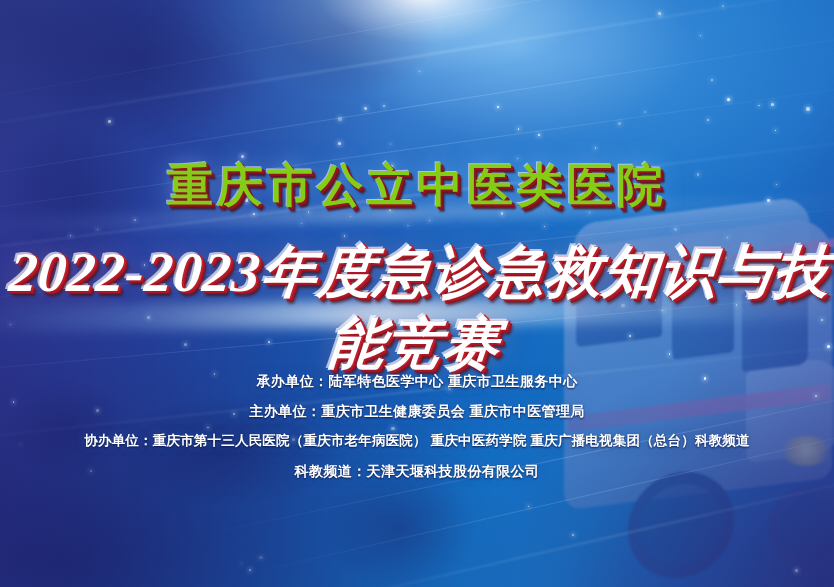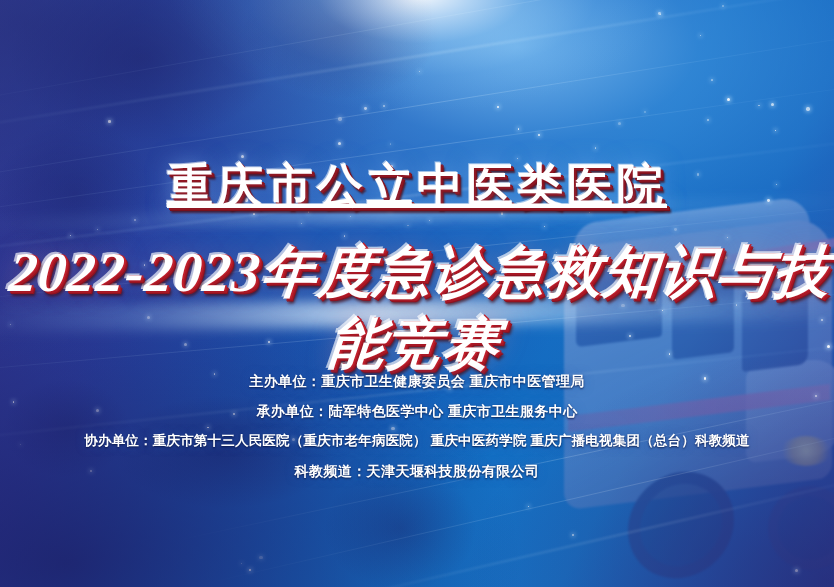--- a/index.html
+++ b/index.html
@@ -214,29 +214,28 @@
   }
 
   .main-title {
     position: absolute;
     left: 0; right: 0;
     top: 158px;
     font-size: 46px;
     line-height: 56px;
     font-weight: 700;
     letter-spacing: 4px;
-    color: #ffffff;
+    color: #84cc16;
     font-family: "Liberation Serif", "DejaVu Serif", serif;
     text-shadow:
        2px 2px 0 #8f1622,
        3px 3px 0 #78101c,
        4px 5px 2px rgba(70,8,16,0.75),
       -1px -1px 0 rgba(255,255,255,0.55),
        0 0 22px rgba(150,200,255,0.55);
-    text-decoration: underline;
   }
 
   .sub-title {
     position: absolute;
     left: 0; right: 0;
     top: 236px;
     font-size: 56px;
     line-height: 72px;
     font-weight: 700;
     font-style: italic;
@@ -408,20 +407,20 @@
     </div>
 
   <div class="layer bg-vignette"></div>
 
   <div class="text-wrap">
     <div class="main-title">重庆市公立中医类医院</div>
 
     <div class="sub-title">2022-2023年度急诊急救知识与技能竞赛</div>
 
     <div class="credits">
+      <div class="credit-line">承办单位：陆军特色医学中心  重庆市卫生服务中心</div>
       <div class="credit-line">主办单位：重庆市卫生健康委员会  重庆市中医管理局</div>
-      <div class="credit-line">承办单位：陆军特色医学中心  重庆市卫生服务中心</div>
       <div class="credit-line wide">协办单位：重庆市第十三人民医院（重庆市老年病医院）  重庆中医药学院  重庆广播电视集团（总台）科教频道</div>
       <div class="credit-line">科教频道：天津天堰科技股份有限公司</div>
     </div>
   </div>
 
 </div>
 
 </body></html>

